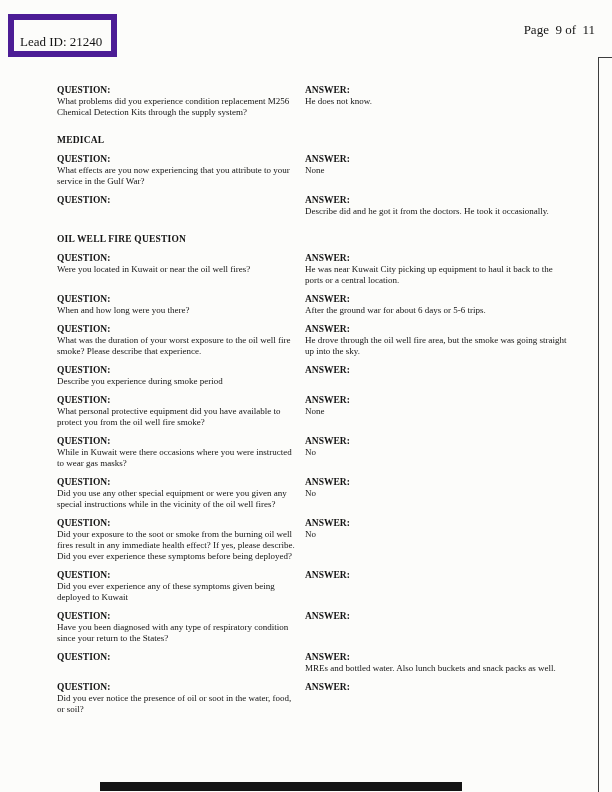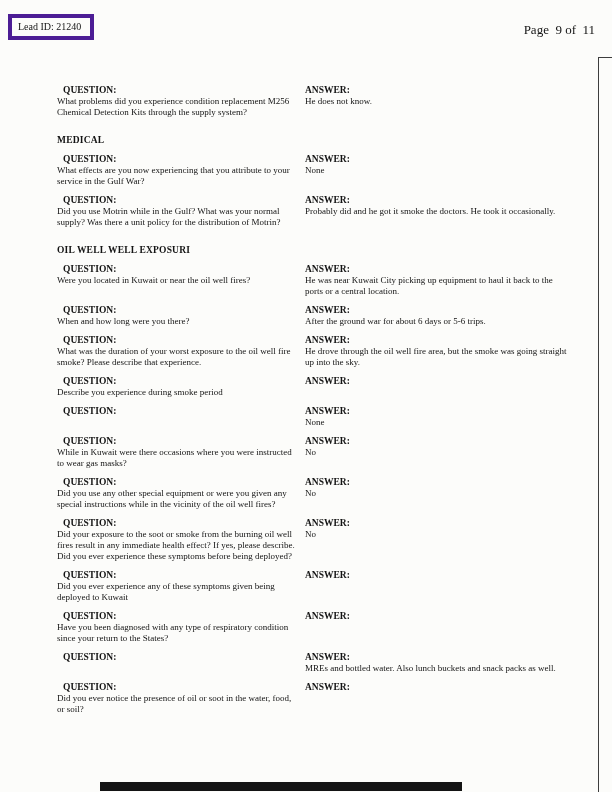--- a/index.html
+++ b/index.html
@@ -9,42 +9,42 @@
     width:612px; height:792px;
     background:#fcfcfa;
     font-family:"Liberation Serif", serif;
     color:#141414;
     overflow:hidden;
   }
   .page { position:absolute; inset:0; }
 
   .lead-box {
     position:absolute; left:8px; top:14px;
-    border:4px solid #4c1d95;
-    padding:3px 9px 4px 6px;
-    font-size:10px; line-height:11px;
+    border:6px solid #4c1d95;
+    padding:16px 9px 4px 6px;
+    font-size:13px; line-height:11px;
   }
   .page-num {
     position:absolute; right:17px; top:22px;
     font-size:13px; white-space:pre;
   }
 
   .content {
     position:absolute; left:57px; top:84px; right:44px;
   }
   .block {
     display:grid;
     grid-template-columns:240px 1fr;
     column-gap:8px;
     margin-bottom:7px;
   }
   .q-label, .a-label {
     font-weight:bold; font-size:9.5px; line-height:12px;
   }
-  .q-label { margin-left:6px; }
+  .q-label { margin-left:0; }
   .q-text, .a-text {
     font-size:9px; line-height:11px;
   }
   .section { margin-bottom:7px; margin-top:16px; }
   .section-title {
     font-weight:bold; font-size:9.5px; line-height:12px;
     letter-spacing:0.2px;
   }
 
   .v-line {
@@ -97,30 +97,29 @@
       </div>
       <div>
         <div class="a-label">ANSWER:</div>
         <div class="a-text">None</div>
       </div>
     </div>
 
     <div class="block">
       <div>
         <div class="q-label">QUESTION:</div>
-        <div class="q-text">Did you use Motrin while in the Gulf?  What was your normal supply?  Was there a unit policy for the distribution of Motrin?</div>
-      </div>
-      <div>
-        <div class="a-label">ANSWER:</div>
-        <div class="a-text">Probably did and he got it smoke the doctors.  He took it occasionally.</div>
+      </div>
+      <div>
+        <div class="a-label">ANSWER:</div>
+        <div class="a-text">Describe did and he got it from the doctors.  He took it occasionally.</div>
       </div>
     </div>
 
     <div class="section">
-      <div class="section-title">OIL WELL WELL EXPOSURI</div>
+      <div class="section-title">OIL WELL FIRE QUESTION</div>
     </div>
 
     <div class="block">
       <div>
         <div class="q-label">QUESTION:</div>
         <div class="q-text">Were you located in Kuwait or near the oil well fires?</div>
       </div>
       <div>
         <div class="a-label">ANSWER:</div>
         <div class="a-text">He was near Kuwait City picking up equipment to haul it back to the ports or a central location.</div>
@@ -156,20 +155,21 @@
       </div>
       <div>
         <div class="a-label">ANSWER:</div>
         <div class="a-text"></div>
       </div>
     </div>
 
     <div class="block">
       <div>
         <div class="q-label">QUESTION:</div>
+        <div class="q-text">What personal protective equipment did you have available to protect you from the oil well fire smoke?</div>
       </div>
       <div>
         <div class="a-label">ANSWER:</div>
         <div class="a-text">None</div>
       </div>
     </div>
 
     <div class="block">
       <div>
         <div class="q-label">QUESTION:</div>

